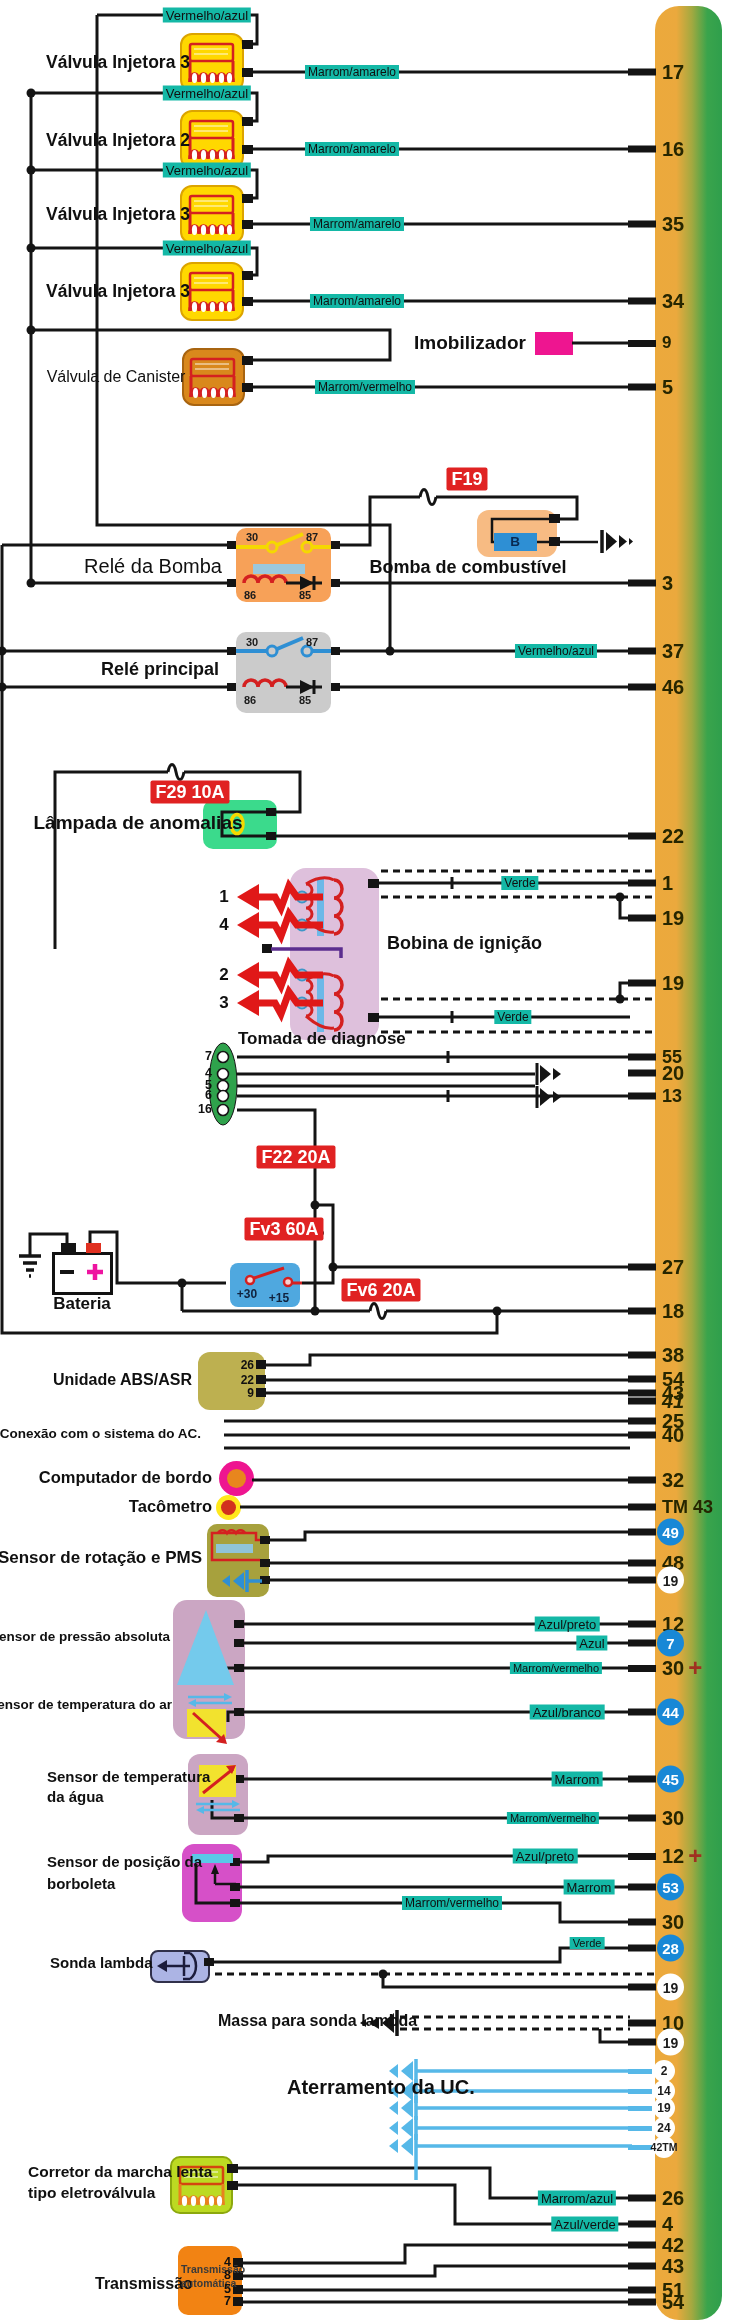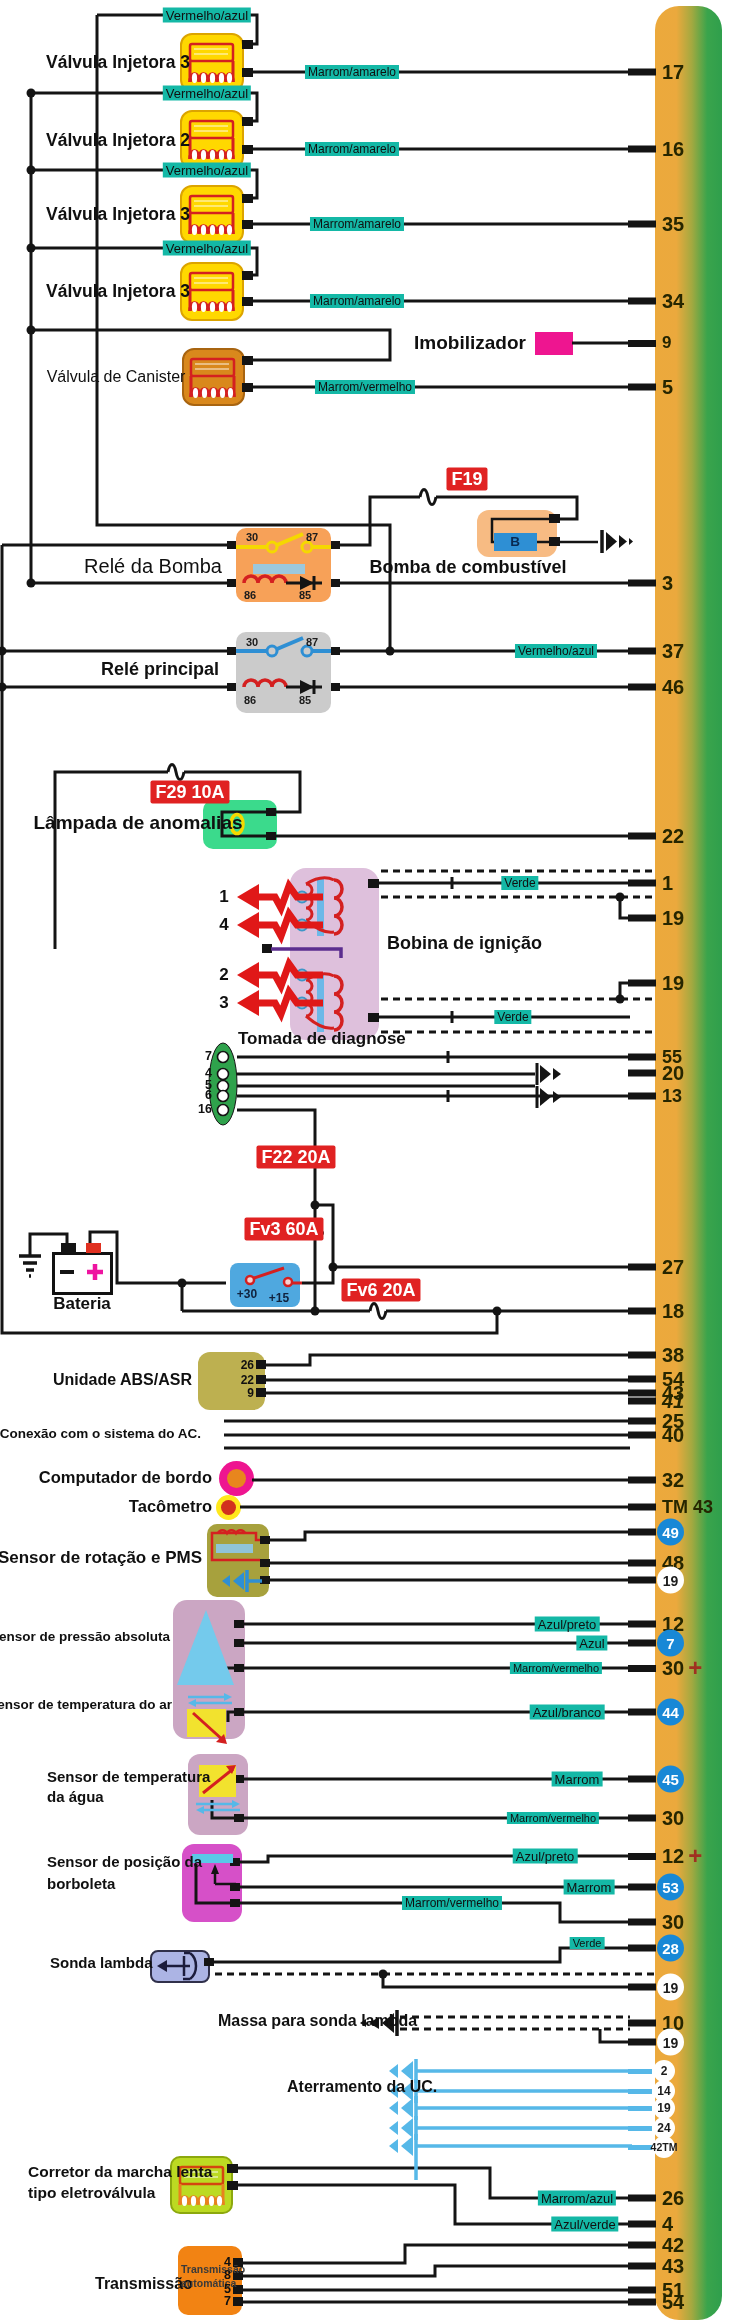--- a/index.html
+++ b/index.html
@@ -392,21 +392,21 @@
   <span class="lbl lr" style="left:212px;top:1507px;font-size:16.5px">Tacômetro</span>
   <span class="lbl lr" style="left:202px;top:1558px;font-size:17px">Sensor de rotação e PMS</span>
   <span class="lbl lr" style="left:170px;top:1637px;font-size:13.5px">Sensor de pressão absoluta</span>
   <span class="lbl lr" style="left:172px;top:1705px;font-size:13.5px">Sensor de temperatura do ar</span>
   <span class="lbl ll" style="left:47px;top:1777px;font-size:15px">Sensor de temperatura</span>
   <span class="lbl ll" style="left:47px;top:1797px;font-size:15px">da água</span>
   <span class="lbl ll" style="left:47px;top:1862px;font-size:15px">Sensor de posição da</span>
   <span class="lbl ll" style="left:47px;top:1884px;font-size:15px">borboleta</span>
   <span class="lbl ll" style="left:50px;top:1963px;font-size:15px">Sonda lambda</span>
   <span class="lbl ll" style="left:218px;top:2021px;font-size:16px">Massa para sonda lambda</span>
-  <span class="lbl ll" style="left:287px;top:2087px;font-size:16px">Aterramento da UC.</span>
+  <span class="lbl ll" style="left:287px;top:2087px;font-size:20px">Aterramento da UC.</span>
   <span class="lbl ll" style="left:28px;top:2172px;font-size:15.5px">Corretor da marcha lenta</span>
   <span class="lbl ll" style="left:28px;top:2193px;font-size:15.5px">tipo eletroválvula</span>
   <span class="lbl ll" style="left:95px;top:2284px;font-size:16px">Transmissão</span>
 
   <span class="lbl" style="left:252px;top:538px;font-size:11px;color:#1c1c1c">30</span>
   <span class="lbl" style="left:312px;top:538px;font-size:11px;color:#1c1c1c">87</span>
   <span class="lbl" style="left:250px;top:596px;font-size:11px;color:#1c1c1c">86</span>
   <span class="lbl" style="left:305px;top:596px;font-size:11px;color:#1c1c1c">85</span>
   <span class="lbl" style="left:252px;top:643px;font-size:11px;color:#1c1c1c">30</span>
   <span class="lbl" style="left:312px;top:643px;font-size:11px;color:#1c1c1c">87</span>

